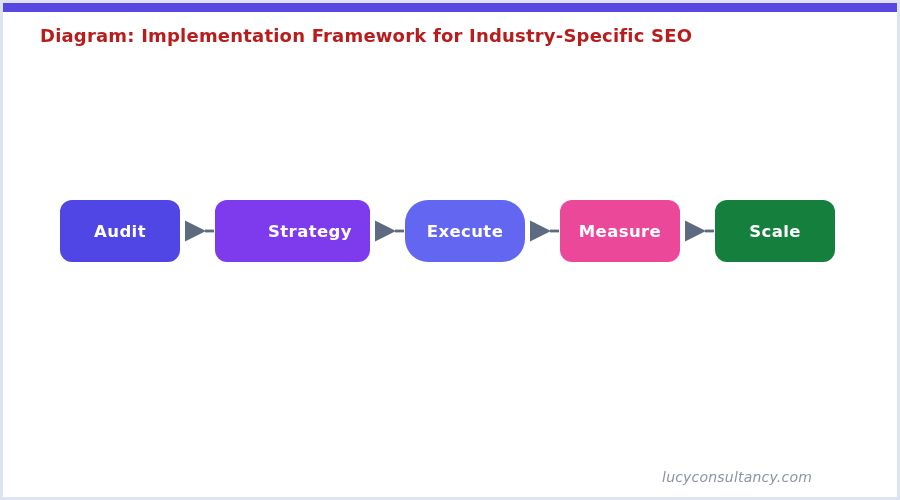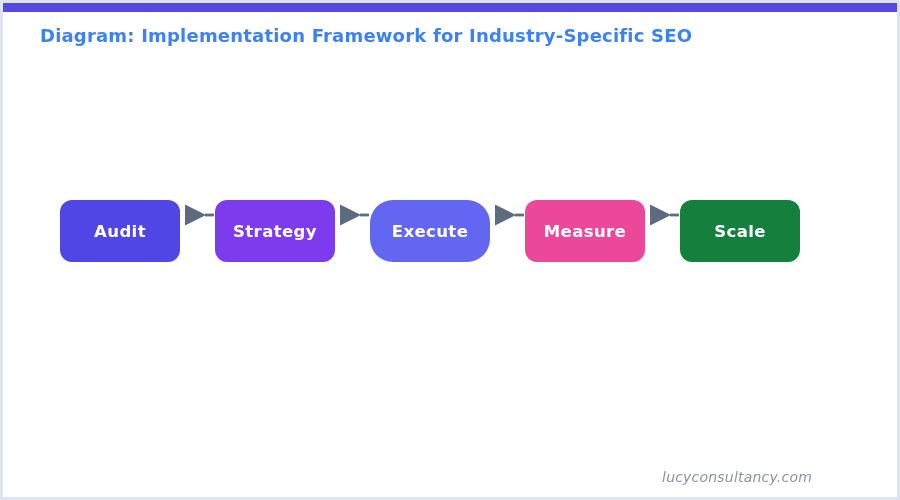--- a/index.html
+++ b/index.html
@@ -23,29 +23,29 @@
     background: var(--accent-color, #5847e3);
   }
   .title {
     position: absolute;
     top: 22px;
     left: 37px;
     margin: 0;
     font-size: 18px;
     font-weight: 700;
     letter-spacing: 0.2px;
-    color: #3b82f6;
+    color: #b91c1c;
   }
   .flow {
     position: absolute;
     top: 197px;
     left: 57px;
     height: 62px;
     display: flex;
-    align-items: flex-start;
+    align-items: center;
   }
   .step {
     width: 120px;
     height: 62px;
     border-radius: 12px;
     display: flex;
     align-items: center;
     justify-content: center;
     color: #ffffff;
     font-weight: 700;
@@ -74,21 +74,21 @@
 
 <div class="page">
   <div class="accent-bar"></div>
   <h1 class="title">Diagram: Implementation Framework for Industry-Specific SEO</h1>
   <div class="flow" id="flow">
       <div class="step" style="background: rgb(79, 70, 229);">Audit</div>
       <svg viewBox="0 0 35 30" class="arrow">
         <polygon points="5,4.5 5,25.5 26,15"></polygon>
         <rect x="25" y="13.6" width="9" height="2.8"></rect>
       </svg>
-      <div class="step" style="background: rgb(126, 59, 237);">Strategy</div>
+      <div class="step" style="background: rgb(126, 59, 237); padding-left: 35px;">Strategy</div>
       <svg viewBox="0 0 35 30" class="arrow">
         <polygon points="5,4.5 5,25.5 26,15"></polygon>
         <rect x="25" y="13.6" width="9" height="2.8"></rect>
       </svg>
       <div class="step" style="background: rgb(99, 102, 241); border-radius: 23px;">Execute</div>
       <svg viewBox="0 0 35 30" class="arrow">
         <polygon points="5,4.5 5,25.5 26,15"></polygon>
         <rect x="25" y="13.6" width="9" height="2.8"></rect>
       </svg>
       <div class="step" style="background: #ec4899;">Measure</div>

